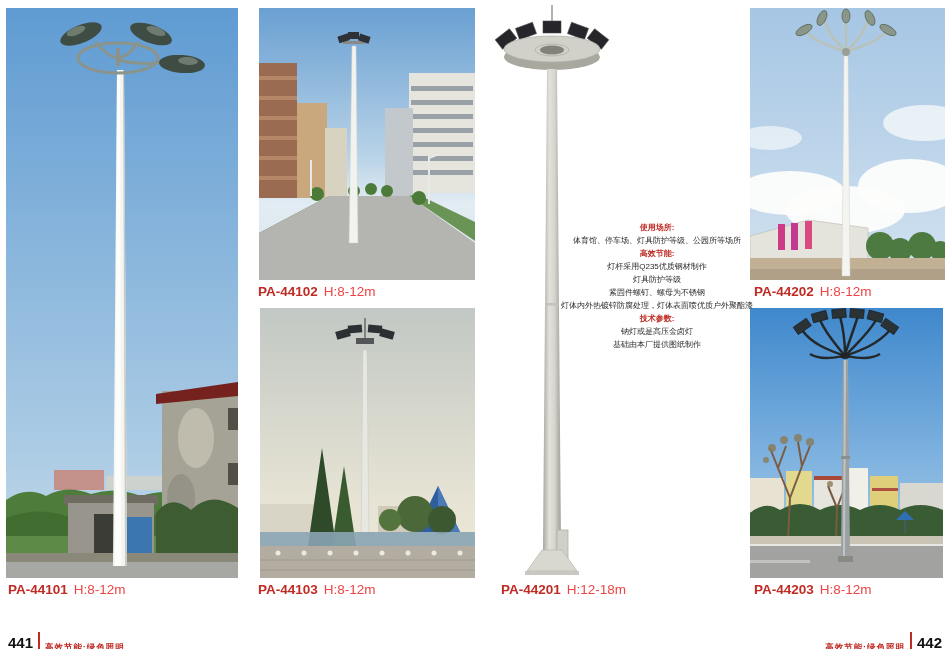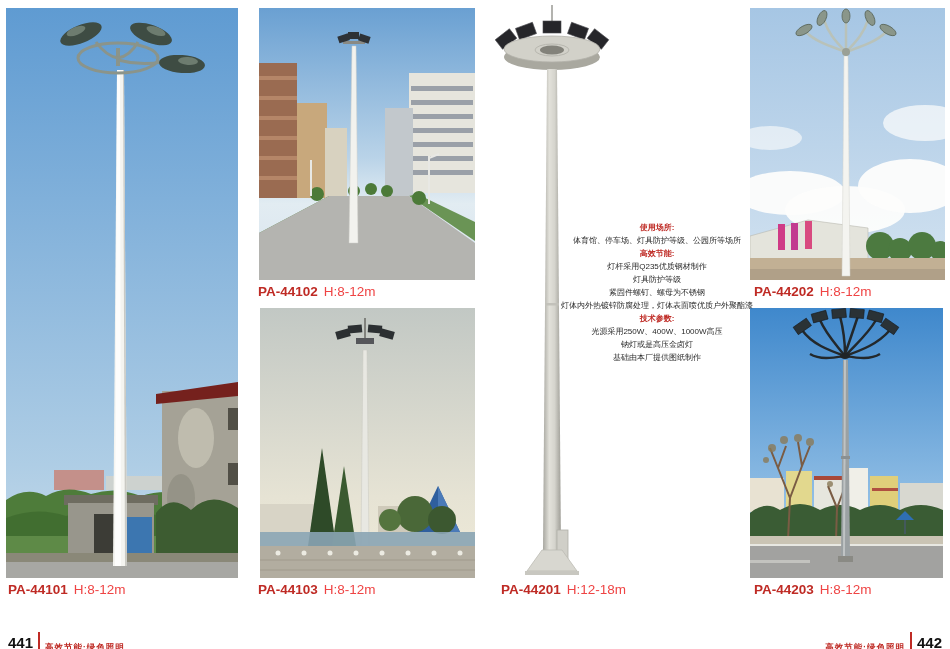--- a/index.html
+++ b/index.html
@@ -332,21 +332,20 @@
 
   <div class="specs">
     <div class="sec-title">使用场所:</div>
     <div class="sec-line">体育馆、停车场、灯具防护等级、公园所等场所</div>
     <div class="sec-title">高效节能:</div>
     <div class="sec-line">灯杆采用Q235优质钢材制作</div>
     <div class="sec-line">灯具防护等级</div>
     <div class="sec-line">紧固件螺钉、螺母为不锈钢</div>
     <div class="sec-line">灯体内外热镀锌防腐处理，灯体表面喷优质户外聚酯漆</div>
     <div class="sec-title">技术参数:</div>
-    <div class="sec-line">光源采用250W、400W、1000W高压</div>
     <div class="sec-line">钠灯或是高压金卤灯</div>
     <div class="sec-line">基础由本厂提供图纸制作</div>
   </div>
 
   <div class="label" style="left:8px;top:582px;">
     <span class="code">PA-44101</span><span class="h">H:8-12m</span>
   </div>
   <div class="label" style="left:258px;top:284px;">
     <span class="code">PA-44102</span><span class="h">H:8-12m</span>
   </div>

